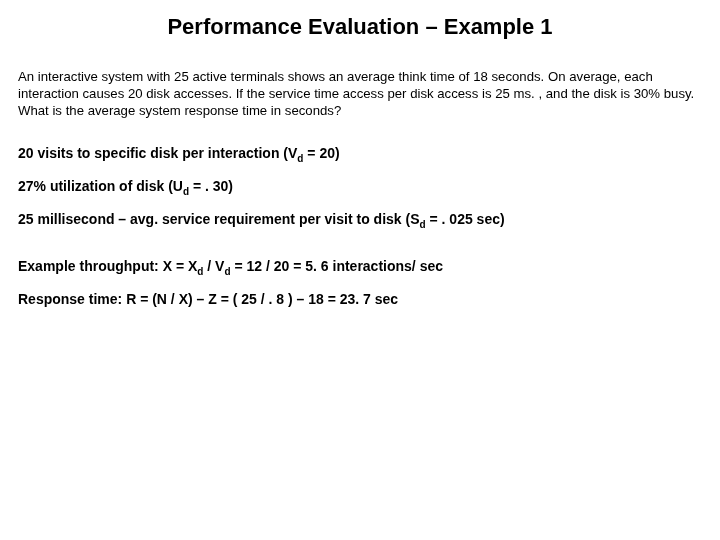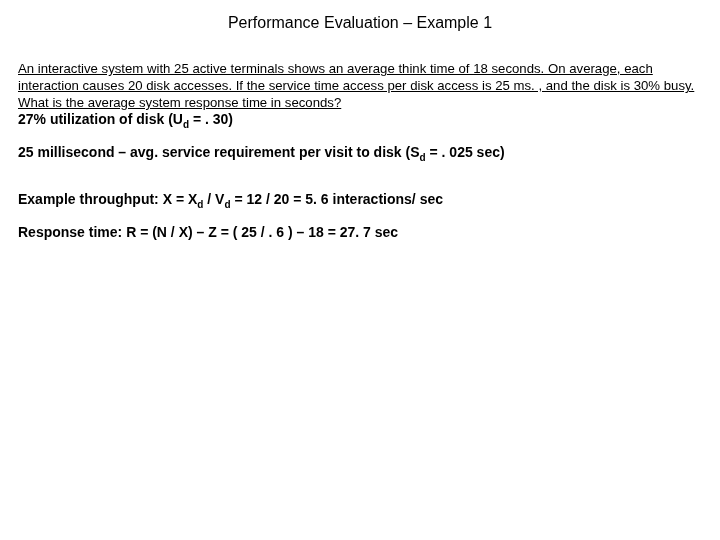--- a/index.html
+++ b/index.html
@@ -9,29 +9,29 @@
     height: 540px;
     background: #ffffff;
     font-family: Arial, Helvetica, sans-serif;
     color: #000000;
     box-sizing: border-box;
   }
   .slide {
     padding: 14px 18px 18px 18px;
   }
   .title {
-    font-size: 16px;
-    font-weight: normal;
+    font-size: 22px;
+    font-weight: bold;
     text-align: center;
     margin: 0 0 28px 0;
   }
   .problem {
     font-size: 13.2px;
     line-height: 1.3;
-    text-decoration: underline;
+    margin-bottom: 26px;
   }
   .line {
     font-size: 14px;
     font-weight: bold;
     margin-bottom: 14px;
   }
   .line sub {
     font-size: 10px;
     vertical-align: sub;
     font-weight: bold;
@@ -44,25 +44,26 @@
 <body>
 
 <div class="slide">
 
   <h1 class="title">Performance Evaluation – Example 1</h1>
 
   <div class="problem">An interactive system with 25 active terminals shows an average think time of 18 seconds. On average, each interaction causes 20 disk accesses. If the service time access per  disk access is 25 ms. , and the disk is 30% busy. What is the average system response time in seconds?</div>
 
 
 
+  <div class="line"><span>20 visits to specific disk per interaction (V</span><sub>d</sub><span> = 20)</span></div>
 
   <div class="line"><span>27% utilization of disk (U</span><sub>d</sub><span> = . 30)</span></div>
 
   <div class="line"><span>25 millisecond – avg. service requirement per visit to disk (S</span><sub>d</sub><span> = . 025 sec)</span></div>
 
   <div class="gap"></div>
 
 
   <div class="line"><span>Example throughput:  X  = X</span><sub>d</sub><span> /  V</span><sub>d</sub><span>  = 12 / 20  = 5. 6 interactions/ sec</span></div>
 
-  <div class="line">Response time:  R  = (N / X) – Z  = ( 25 / . 6 ) – 18  = 27. 7 sec</div>
+  <div class="line">Response time:  R  = (N / X) – Z  = ( 25 / . 8 ) – 18  = 23. 7 sec</div>
 
 </div>
 
 </body></html>

